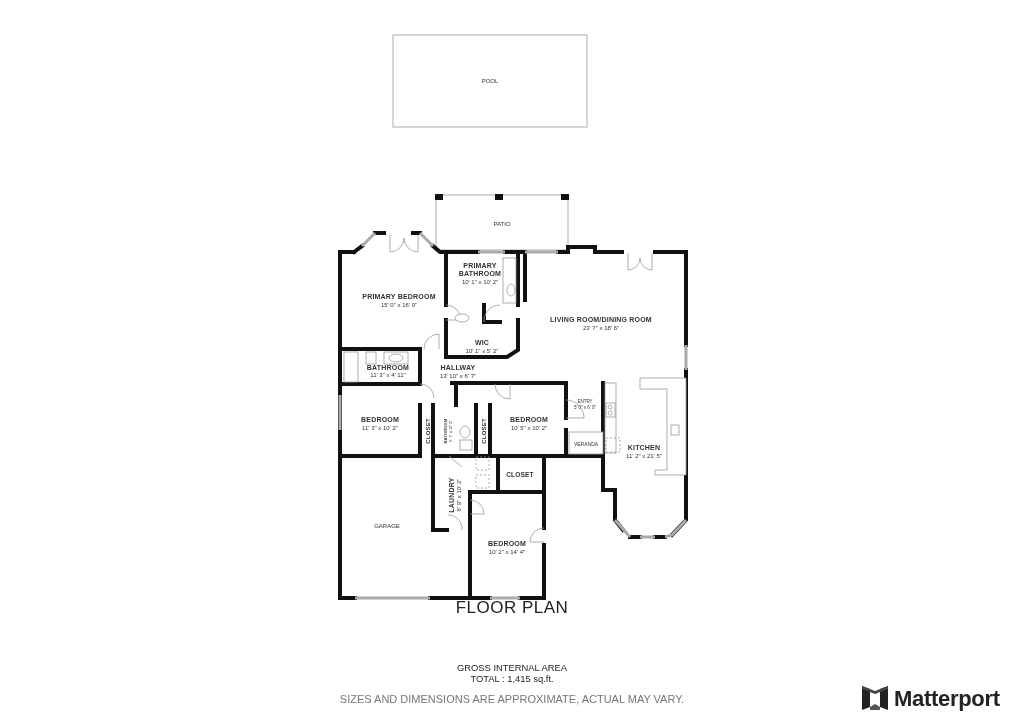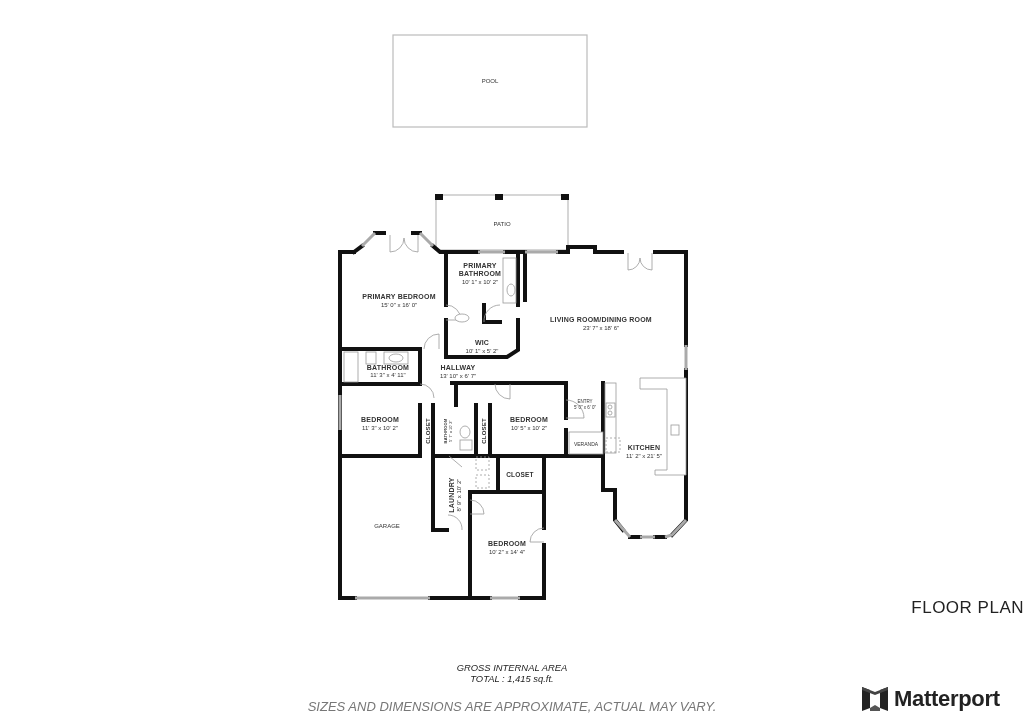--- a/index.html
+++ b/index.html
@@ -5,24 +5,24 @@
   html,body{margin:0;padding:0;background:#fff;}
   body{width:1024px;height:724px;position:relative;overflow:hidden;font-family:"Liberation Sans","DejaVu Sans",sans-serif;color:#333;}
   svg text{font-family:"Liberation Sans","DejaVu Sans",sans-serif;fill:#333;}
   .lbl{font-size:7px;font-weight:bold;letter-spacing:0.2px;}
   .dim{font-size:6px;}
   .wall{fill:none;stroke:#111;stroke-width:4;stroke-linecap:square;}
   .win{fill:none;stroke:#aaa;stroke-width:3;}
   .door{fill:none;stroke:#999;stroke-width:0.8;}
   .fix{fill:#fff;stroke:#999;stroke-width:0.8;}
   .dash{fill:none;stroke:#999;stroke-width:0.8;stroke-dasharray:2 2;}
-  #title{position:absolute;left:0;width:1024px;top:598px;text-align:right;font-size:17px;letter-spacing:0.5px;color:#222;}
-  #summary{position:absolute;left:0;width:1024px;top:663px;text-align:center;font-size:9.4px;line-height:10.8px;color:#222;font-style:italic;}
-  #summary .note{color:#777;font-size:13px;margin-top:17px;}
-  #brand{position:absolute;left:862px;top:686px;display:flex;align-items:center;gap:6px;}
+  #title{position:absolute;left:0;width:1024px;top:598px;text-align:center;font-size:17px;letter-spacing:0.5px;color:#222;}
+  #summary{position:absolute;left:0;width:1024px;top:663px;text-align:center;font-size:9.4px;line-height:10.8px;color:#222;}
+  #summary .note{color:#777;font-size:11px;margin-top:9px;}
+  #brand{position:absolute;left:862px;top:686px;display:flex;gap:6px;}
   #brand .word{font-size:22px;font-weight:bold;color:#222;letter-spacing:-0.3px;}
 </style>
 </head>
 <body>
 
 <svg width="1024" height="724" viewBox="0 0 1024 724" style="position:absolute;left:0;top:0">
 
   <g>
     <rect x="393" y="35" width="194" height="92" fill="none" stroke="#bbb" stroke-width="1.2"></rect>
     <text x="490" y="83" text-anchor="middle" style="font-size:6px">POOL</text>

